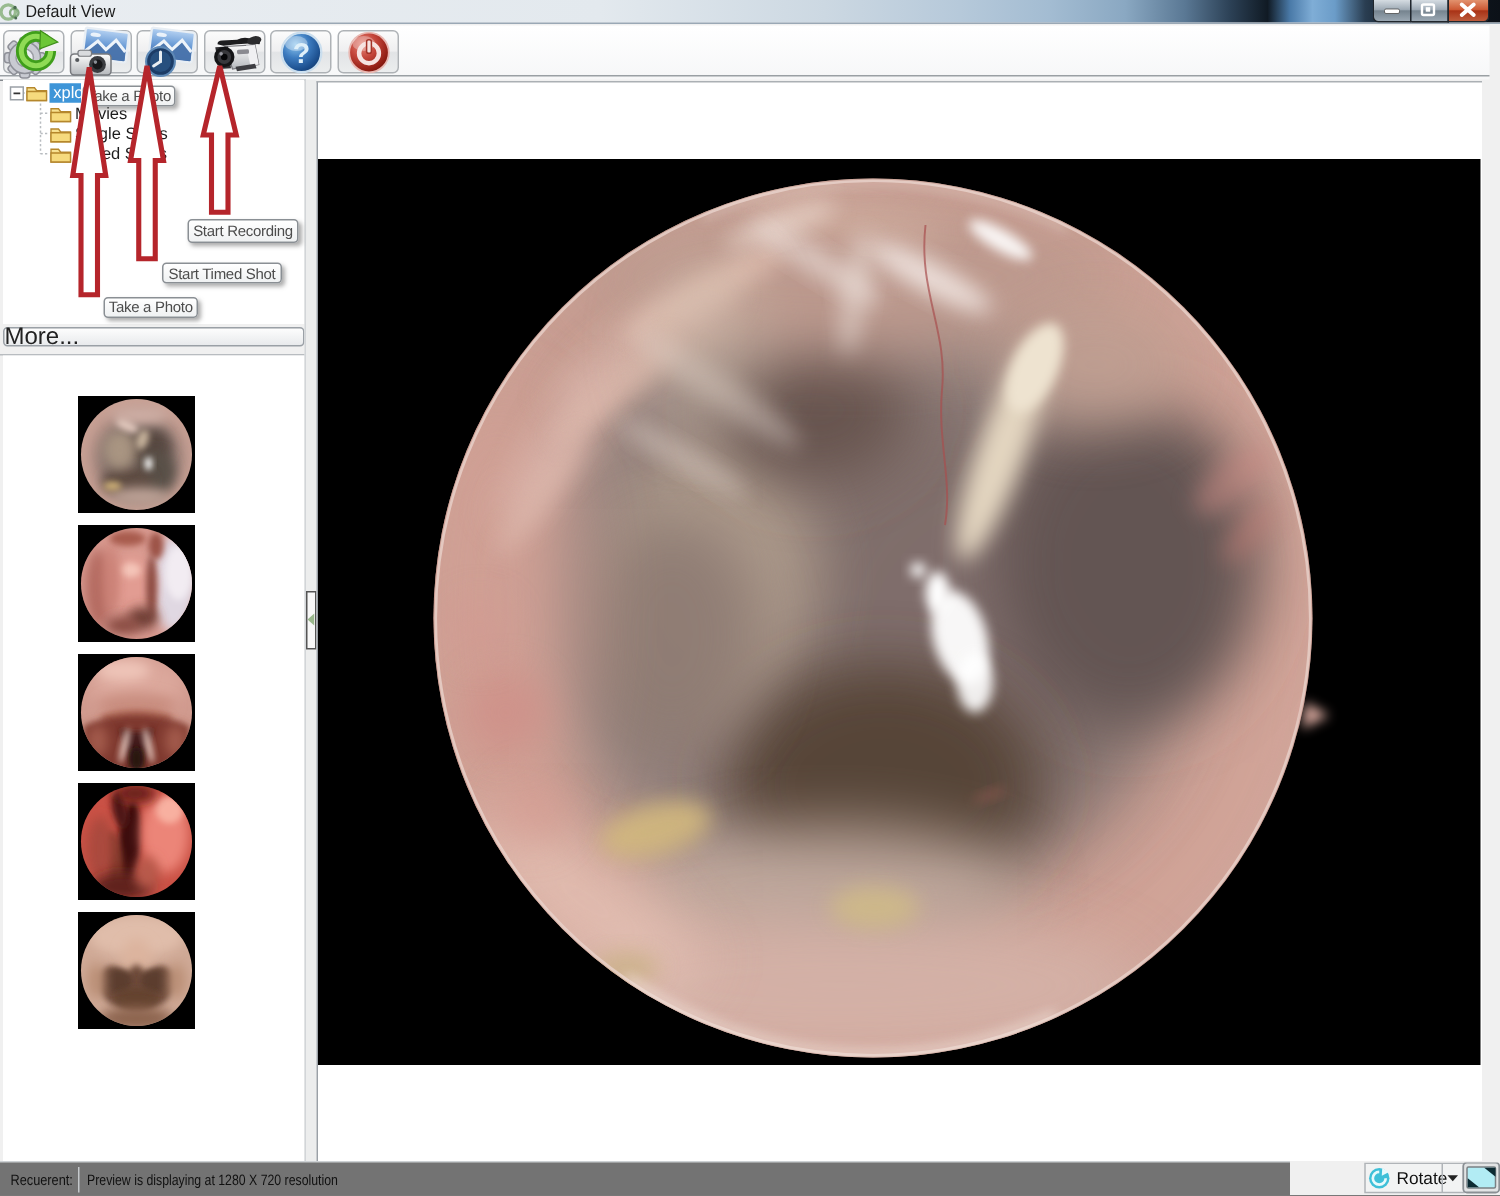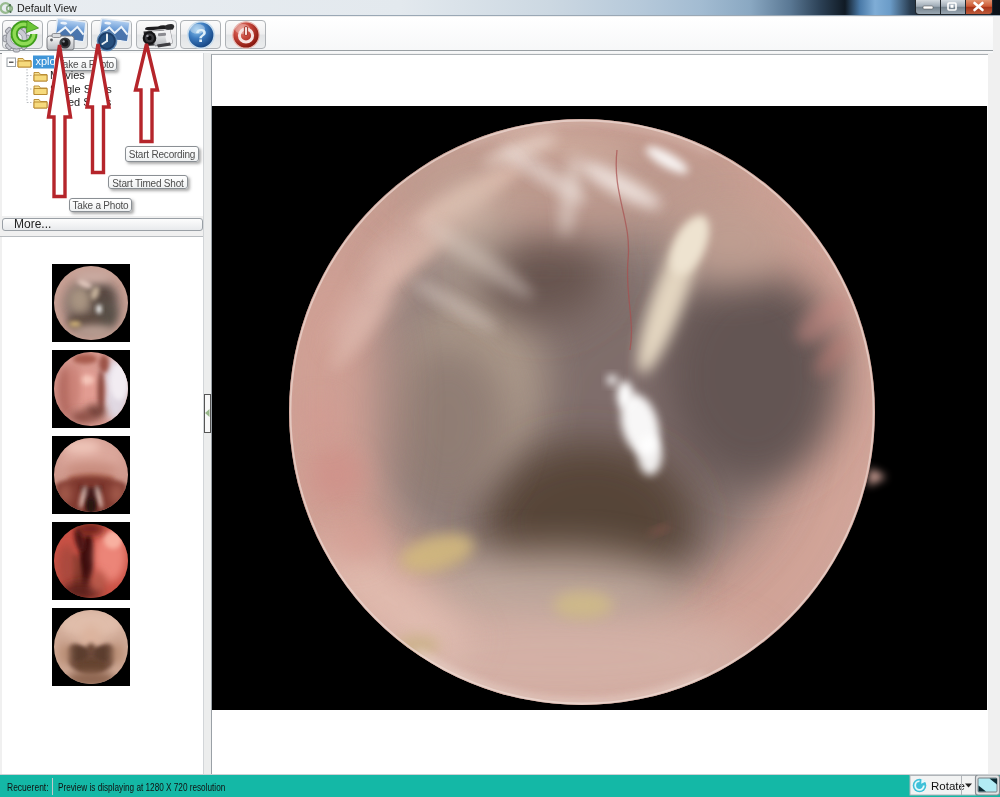--- a/index.html
+++ b/index.html
@@ -17,31 +17,31 @@
 .cap.close { width:27px; border-left:none; border-bottom-right-radius:4px; background:linear-gradient(#e2926e 0%,#cd5a35 45%,#a93317 52%,#bd5c3c 100%); }
 
 #toolbar { position:absolute; left:0; top:17px; width:993px; height:36px; background:linear-gradient(#ffffff,#f6f7f8); }
 .tbtn { position:absolute; top:3px; width:41px; height:29px; border:1px solid #aeb2b6; border-radius:4px;
   background:linear-gradient(#fbfbfb 0%,#efeff0 48%,#e2e4e6 52%,#ebedee 100%); }
 #hline53 { position:absolute; left:0; top:50px; width:993px; height:1px; background:#9aa0a4; }
 #treetopline { position:absolute; left:0; top:53px; width:204px; height:1px; background:#84898e; }
 
 #treepanel { position:absolute; left:2px; top:53px; width:201px; height:163px; background:#fff; }
 #morebar { position:absolute; left:2px; top:218px; width:201px; height:13px; border:1px solid #9aa0a6; border-radius:3px;
-  background:linear-gradient(#fdfdfd,#e8eaec); font-size:12px; color:#222; padding-left:11px; line-height:11px; }
+  background:linear-gradient(#fdfdfd,#e8eaec); font-size:16px; color:#222; padding-left:0; line-height:11px; }
 #hline236 { position:absolute; left:0; top:236px; width:210px; height:1px; background:#b8bcc0; }
 #thumbpanel { position:absolute; left:2px; top:237px; width:201px; height:537px; background:#fff; }
 
 #splitter { position:absolute; left:203px; top:53px; width:8px; height:721px; background:#eceded; border-left:1px solid #d2d5d8; }
 #splithandle { position:absolute; left:204px; top:394px; width:7px; height:39px; background:#f8f8f8; border:1px solid #555; }
 
 #mainpanel { position:absolute; left:211px; top:54px; width:777px; height:720px; background:#fff; border-left:1px solid #9aa0a6; border-top:1px solid #abb0b4; }
 #blackrect { position:absolute; left:212px; top:106px; width:775px; height:604px; background:#000; }
 
-#statusbar { position:absolute; left:0; top:774px; width:1000px; height:23px; background:#14b8a6; border-top:1px solid #cdd1d4; font-size:10px; color:#111; }
+#statusbar { position:absolute; left:0; top:774px; width:860px; height:23px; background:#737373; border-top:1px solid #cdd1d4; font-size:10px; color:#111; }
 #status1 { position:absolute; left:7px; top:7px; transform:scale(0.85,1); transform-origin:left center; }
 #statussep { position:absolute; left:52px; top:3px; width:1px; height:17px; background:#c4c8cb; }
 #status2 { position:absolute; left:58px; top:7px; transform:scale(0.82,1); transform-origin:left center; }
 .tooltip { position:absolute; border:1px solid #8a8f94; border-radius:3px; background:linear-gradient(#ffffff,#eff1f2);
   box-shadow:2px 2px 3px rgba(90,90,90,0.5); font-size:10px; color:#4d4d4d; text-align:center; white-space:nowrap; letter-spacing:-0.2px; }
 .thumb { position:absolute; left:52px; width:78px; height:78px; }
 </style>
 </head>
 <body>
 <div id="titlebar"></div>

